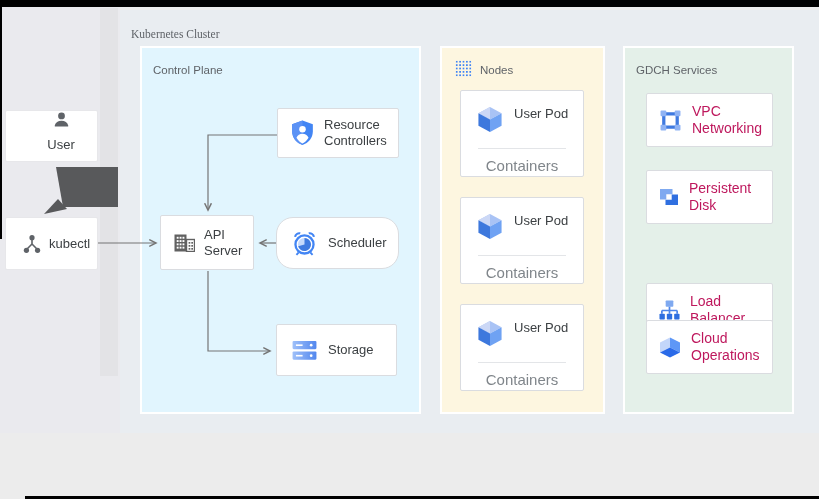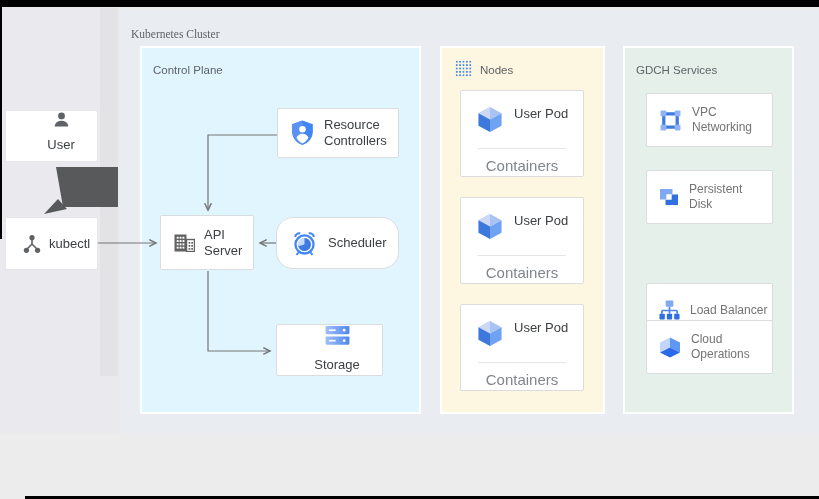--- a/index.html
+++ b/index.html
@@ -32,35 +32,35 @@
 
   .card { position:absolute; background:#fff; border:1px solid #dadce0; border-radius:2px;
           display:flex; align-items:center; z-index:10; }
   .card .lbl { font-size:13px; color:#3c4043; line-height:1.22; }
 
   #card-user    { left:5px;  top:110px; width:93px;  height:52px; border-color:#e7e7ea; padding-left:19px; gap:9px;flex-direction:column; }
   #card-kubectl { left:5px;  top:217px; width:93px;  height:53px; border-color:#e7e7ea; padding-left:17px; gap:8px; }
   #card-rc      { left:277px; top:108px; width:122px; height:50px; padding-left:13px; gap:10px; }
   #card-api     { left:160px; top:215px; width:94px;  height:55px; padding-left:13px; gap:9px; }
   #card-sched   { left:276px; top:217px; width:123px; height:52px; padding-left:15px; gap:11px;border-radius:17px; }
-  #card-storage { left:276px; top:324px; width:107px; height:52px; padding-left:15px; gap:11px;flex-direction:column; }
+  #card-storage { left:276px; top:324px; width:121px; height:52px; padding-left:15px; gap:11px; }
 
   .pod-card { position:absolute; left:460px; width:124px; height:87px; background:#fff;
               border:1px solid #dadce0; border-radius:2px; z-index:10; }
   #pod-0 { top:90px; } #pod-1 { top:197px; } #pod-2 { top:304px; }
   .pod-top { display:flex; align-items:flex-start; gap:11px; margin:15px 0 0 16px; height:28px; }
   .pod-top .lbl { font-size:13px; color:#3c4043; }
   .pod-div { border-top:1px solid #e3e5e8; margin:14px 17px 0; }
   .pod-sub { text-align:center; margin-top:8px; font-size:15px; color:#80868b; }
 
   .gdch-card { position:absolute; left:646px; width:127px; height:54px; background:#fff;
                border:1px solid #dadce0; border-radius:2px; display:flex; align-items:center;
                padding-left:12px; gap:10px; z-index:10; }
   #gdch-0 { top:93px; } #gdch-1 { top:170px; } #gdch-2 { top:252px;margin-top:31px; } #gdch-3 { top:320px; }
-  .gdch-card .lbl { font-size:12px; color:#737373; line-height:1.22; width:80px; }
+  .gdch-card .lbl { font-size:14px; color:#be185d; line-height:1.22; width:80px; }
 
   #connectors { position:absolute; left:0; top:0; z-index:5; pointer-events:none; }
   .conn { stroke:#757575; stroke-width:1.2; fill:none; }
   .icon { flex:0 0 auto; display:block; }
 </style>
 </head>
 <body>
 
 <div id="canvas">
 

